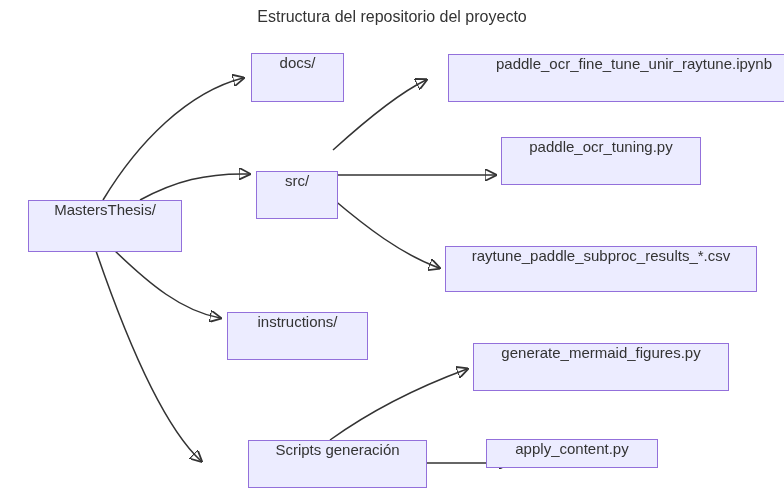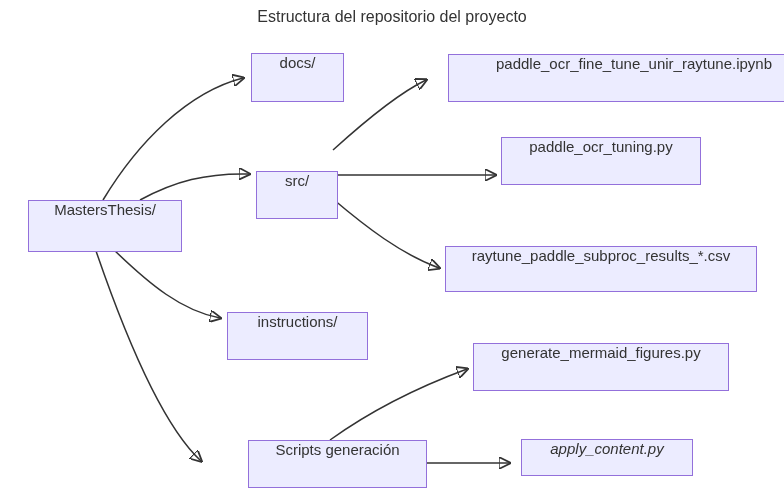--- a/index.html
+++ b/index.html
@@ -28,21 +28,21 @@
   
   .n-root        {left:8px;   top:200px; width:154px; height:52px;margin-left:20px;}
   .n-docs        {left:251px; top:53px;  width:93px;  height:49px;}
   .n-src         {left:256px; top:151px; width:82px;  height:48px;margin-top:20px;}
   .n-ipynb       {left:448px; top:54px;  width:372px; height:48px;}
   .n-tuning      {left:501px; top:137px; width:200px; height:48px;}
   .n-csv         {left:445px; top:246px; width:312px; height:46px;}
   .n-instructions{left:227px; top:296px; width:141px; height:48px;margin-top:16px;}
   .n-genfig      {left:473px; top:343px; width:256px; height:48px;}
   .n-scripts     {left:208px; top:440px; width:179px; height:48px;margin-left:40px;}
-  .n-apply       {left:521px; top:439px; width:172px; height:37px;font-style:italic;}
+  .n-apply       {left:486px; top:439px; width:172px; height:29px;}
 </style>
 </head>
 <body style="background: rgb(255, 255, 255);">
 
 <div class="diagram-title">Estructura del repositorio del proyecto</div>
 
 <svg class="edge-layer" width="784" height="503" viewBox="0 0 784 503" xmlns="http://www.w3.org/2000/svg">
   <defs>
     <marker id="arrow" viewBox="0 0 10 10" refX="8.5" refY="5" markerWidth="8" markerHeight="8" orient="auto-start-reverse">
       <path d="M0,0 L10,5 L0,10 z" fill="#333333"></path>

